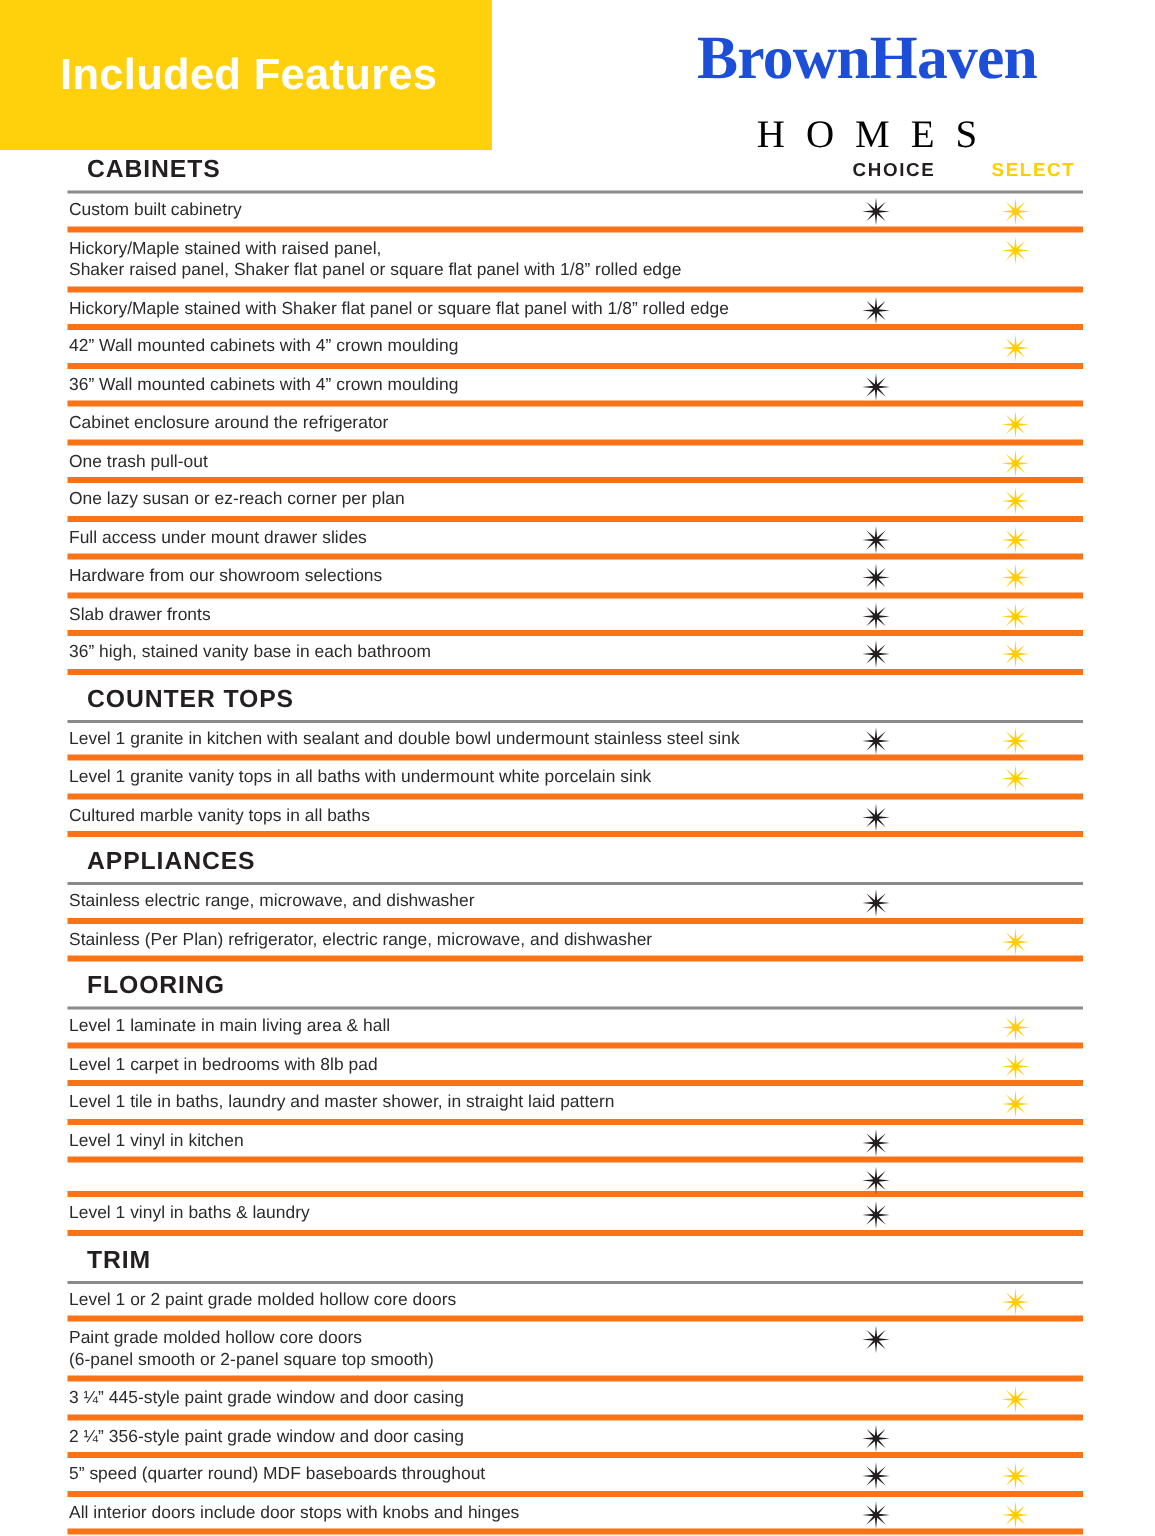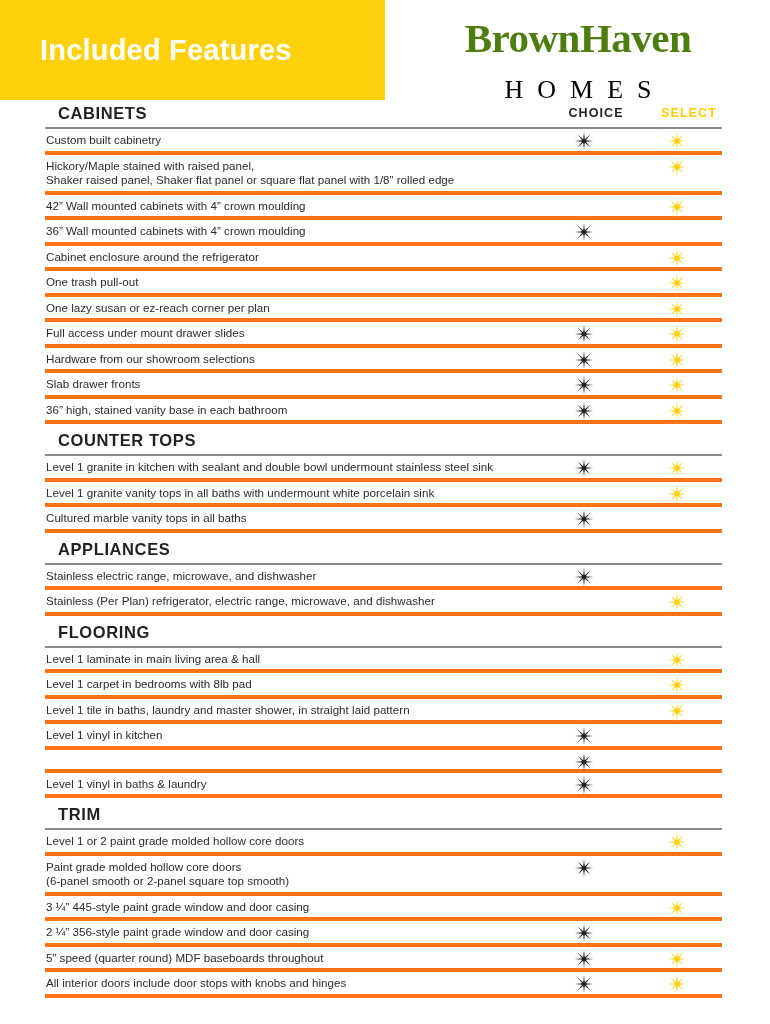--- a/index.html
+++ b/index.html
@@ -18,21 +18,21 @@
 
   
   #header {
     position: relative;
     height: 104px;
   }
   #banner {
     position: absolute;
     left: 0;
     top: 0;
-    width: 385px;
+    width: 328px;
     height: 100px;
     background: #FFD10D;
     display: flex;
     align-items: center;
   }
   #banner-title {
     color: #ffffff;
     font-size: 29px;
     font-weight: bold;
     letter-spacing: 0.2px;
@@ -44,21 +44,21 @@
     top: 17px;
     width: 300px;
     text-align: center;
   }
   #logo-word {
     font-family: "Liberation Serif", serif;
     font-weight: bold;
     font-size: 41px;
     line-height: 42px;
     letter-spacing: -0.5px;
-    color: #4d7c0f;
+    color: #1d4ed8;
     white-space: nowrap;
   }
   #logo-sub {
     font-family: "Liberation Serif", serif;
     font-size: 26px;
     line-height: 30px;
     letter-spacing: 14px;
     padding-left: 14px;
     color: #000000;
     margin-top: 16px;
@@ -161,20 +161,29 @@
       <div class="row">
         <div class="row-label">Hickory/Maple stained with raised panel,<span class="line2">Shaker raised panel, Shaker flat panel or square flat panel with 1/8” rolled edge</span></div>
         <div class="mark choice"></div>
         <div class="mark select">
           <svg width="20" height="20" viewBox="0 0 20 20">
             <polygon points="10.00,0.80 10.77,8.15 16.51,3.49 11.85,9.23 19.20,10.00 11.85,10.77 16.51,16.51 10.77,11.85 10.00,19.20 9.23,11.85 3.49,16.51 8.15,10.77 0.80,10.00 8.15,9.23 3.49,3.49 9.23,8.15" fill="#FFCD00"></polygon>
           </svg>
         </div>
       </div>
       <div class="row">
+        <div class="row-label">Hickory/Maple stained with Shaker flat panel or square flat panel with 1/8” rolled edge</div>
+        <div class="mark choice">
+          <svg width="20" height="20" viewBox="0 0 20 20">
+            <polygon points="10.00,0.80 10.77,8.15 16.51,3.49 11.85,9.23 19.20,10.00 11.85,10.77 16.51,16.51 10.77,11.85 10.00,19.20 9.23,11.85 3.49,16.51 8.15,10.77 0.80,10.00 8.15,9.23 3.49,3.49 9.23,8.15" fill="#231f20"></polygon>
+          </svg>
+        </div>
+        <div class="mark select"></div>
+      </div>
+      <div class="row">
         <div class="row-label">42” Wall mounted cabinets with 4” crown moulding</div>
         <div class="mark choice"></div>
         <div class="mark select">
           <svg width="20" height="20" viewBox="0 0 20 20">
             <polygon points="10.00,0.80 10.77,8.15 16.51,3.49 11.85,9.23 19.20,10.00 11.85,10.77 16.51,16.51 10.77,11.85 10.00,19.20 9.23,11.85 3.49,16.51 8.15,10.77 0.80,10.00 8.15,9.23 3.49,3.49 9.23,8.15" fill="#FFCD00"></polygon>
           </svg>
         </div>
       </div>
       <div class="row">
         <div class="row-label">36” Wall mounted cabinets with 4” crown moulding</div>

